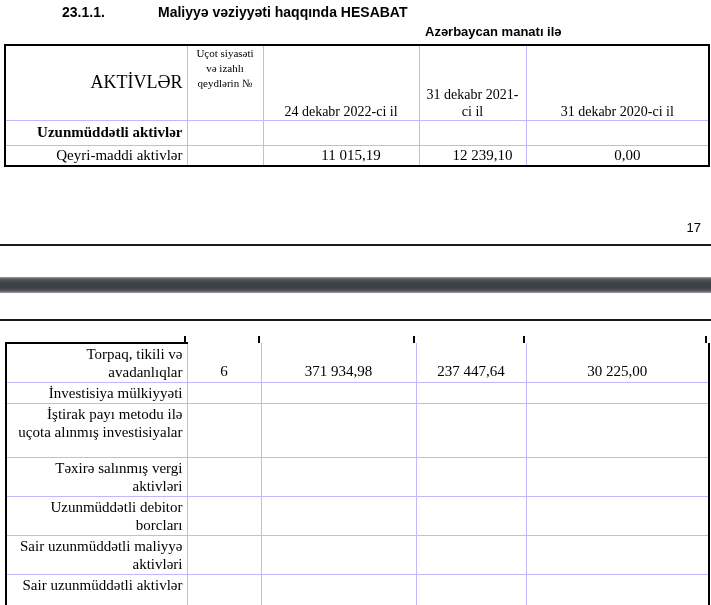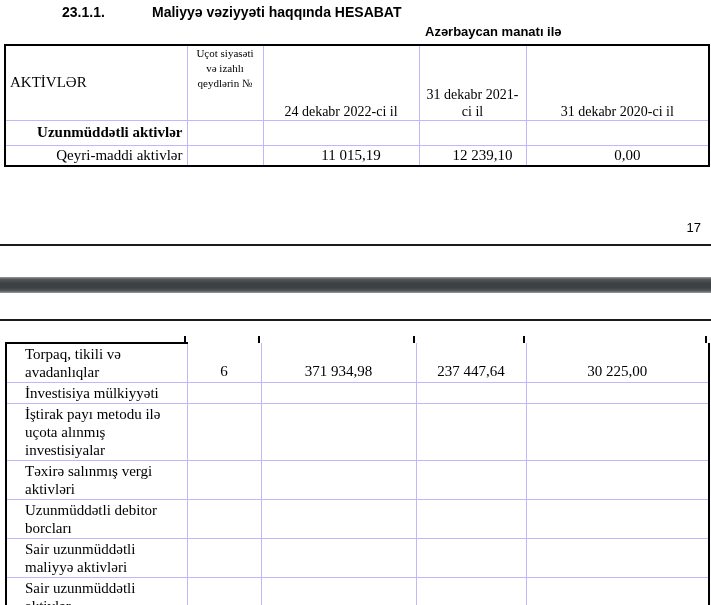--- a/index.html
+++ b/index.html
@@ -5,29 +5,29 @@
   html, body { margin: 0; padding: 0; background: #ffffff; }
   body {
     width: 711px; height: 605px; overflow: hidden; position: relative;
     font-family: "Liberation Serif", serif; color: #000;
   }
   .abs { position: absolute; }
 
   
   .heading { top: 4px; left: 0; width: 711px; height: 20px; }
   .heading .num  { position: absolute; left: 62px;  top: 0; font: bold 14px "Liberation Sans", sans-serif; }
-  .heading .txt  { position: absolute; left: 152px; top: 0; font: bold 14px "Liberation Sans", sans-serif; }
+  .heading .txt  { position: absolute; left: 158px; top: 0; font: bold 14px "Liberation Sans", sans-serif; }
   .subtitle { top: 24px; left: 425px; font: bold 13px "Liberation Sans", sans-serif; }
 
   
   table { border-collapse: collapse; table-layout: fixed; }
   .t1 { top: 44px; left: 4px; width: 704px; border: 2px solid #000; }
   .t1 th, .t1 td, .t2 td { border: 1px solid #c4b5fd; padding: 0 4px; overflow: hidden; }
   .t1 th { font-weight: normal; }
-  .th-assets { font-weight: bold; font-size: 15px; text-align: left; vertical-align: middle; padding-left: 6px; }
+  .th-assets { font-weight: bold; font-size: 18px; text-align: right; vertical-align: middle; padding-left: 6px; }
   .th-notes  { font-size: 11px; line-height: 15px; text-align: center; vertical-align: top; padding-top: 3px; }
   .th-date   { font-weight: bold; font-size: 14px; line-height: 17px; vertical-align: bottom; padding-bottom: 2px; }
   .t1 .r-section td { height: 24px; font-weight: bold; font-size: 15px; vertical-align: middle; }
   .t1 .r-item td    { height: 19px; font-size: 15px; vertical-align: middle; padding-left: 24px; }
   .t1 td.lbl { text-align: right; padding-left: 6px; }
   .t1 td.val, .t2 td.val, .t1 td.note, .t2 td.note { text-align: center; }
 
   .page-number { top: 192px; right: 10px; font: 13px "Liberation Sans", sans-serif; margin-top: 28px; }
 
   
@@ -37,21 +37,21 @@
   .separator-bar {
     top: 277px; left: 0; width: 711px; height: 16px;
     background: linear-gradient(180deg, #9a9c9e 0%, #55585b 14%, #3e4144 38%, #3e4144 68%, #55585b 86%, #9a9c9e 100%);
   }
   .divider-stub { width: 2px; height: 7px; top: 336px; background: #000; }
 
   
   .t2 { top: 342px; left: 5px; width: 703px;
         border-left: 2px solid #000; border-right: 2px solid #000; border-bottom: 3px solid #000; }
   .t2 td { font-size: 15px; line-height: 18px; vertical-align: top; padding: 1px 4px; }
-  .t2 td.lbl { padding-left: 18px; }
+  .t2 td.lbl { padding-left: 6px; text-align: right; }
   .t2 tr.first td { border-top: none; }
   .t2 tr.first td.lbl { border-top: 2px solid #000; }
   .t2 tr.first td.note, .t2 tr.first td.val { vertical-align: bottom; padding-bottom: 2px; }
 </style>
 </head>
 <body>
 
 <div>
 
   <div class="abs heading">

